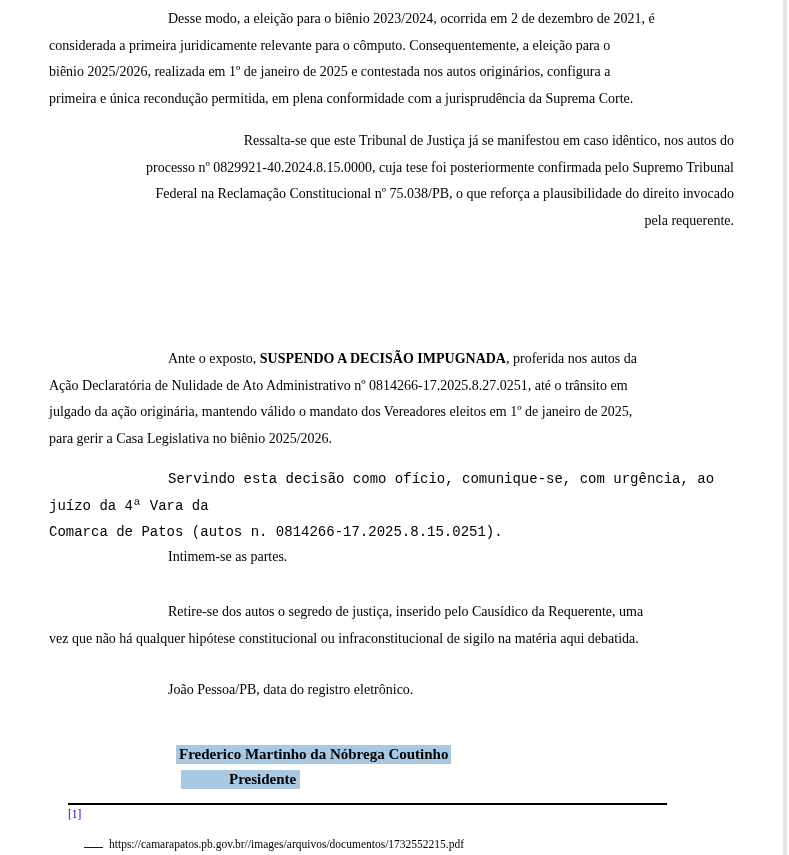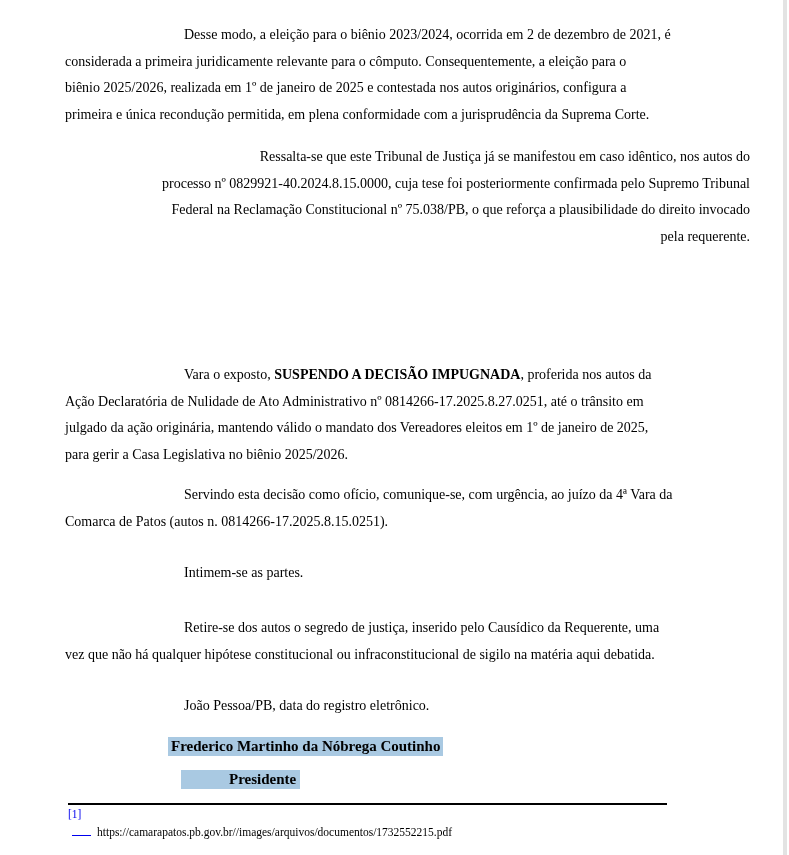--- a/index.html
+++ b/index.html
@@ -17,43 +17,43 @@
   }
   .page {
     position: absolute;
     inset: 0;
     background: #ffffff;
   }
   .body-par {
     position: absolute;
     left: 49px;
     width: 685px;
-    margin: 16px;
+    margin: 0;
     font-size: 14px;
     line-height: 26.6px;
     white-space: pre-line;     
     text-indent: 119px;        
     text-align: left;
     color: #000000;
   }
   .par-1 { top: 6px; }
   .par-2 { top: 128px; text-align: right; }
   .par-3 { top: 248px; }
   .par-4 { top: 346px; }
-  .par-5 { top: 466px; }
+  .par-5 { top: 466px; font-family: Liberation Mono, monospace; }
   .par-6 { top: 544px; }
   .par-7 { top: 599px; }
   .par-8 { top: 677px; }
   .bold-inline { font-weight: bold; }
 
   .sig-name-line {
     position: absolute;
     left: 168px;
     top: 736px;
-    margin: 0;
+    margin: 8px;
     font-size: 15px;
     font-weight: bold;
     line-height: 20px;
   }
   .sig-role-line {
     position: absolute;
     left: 173px;
     top: 761px;
     margin: 8px;
     font-size: 15px;
@@ -83,21 +83,21 @@
     top: 808px;
     margin: 0;
     font-size: 11.5px;
     line-height: 13px;
     color: #0000ee;
   }
   .fn-line {
     position: absolute;
     left: 68px;
     top: 820px;
-    margin: 4px;
+    margin: 16px;
     font-size: 11.5px;
     line-height: 15px;
     color: #000000;
   }
   .fn-underscore {
     display: inline-block;
     width: 19px;
     height: 11px;
     border-bottom: 1.5px solid #0000ee;
     margin-right: 6px;
@@ -120,21 +120,21 @@
 considerada a primeira juridicamente relevante para o cômputo. Consequentemente, a eleição para o
 biênio 2025/2026, realizada em 1º de janeiro de 2025 e contestada nos autos originários, configura a
 primeira e única recondução permitida, em plena conformidade com a jurisprudência da Suprema Corte.</p>
 
   <p class="body-par par-2">Ressalta-se que este Tribunal de Justiça já se manifestou em caso idêntico, nos autos do
 processo nº 0829921-40.2024.8.15.0000, cuja tese foi posteriormente confirmada pelo Supremo Tribunal
 Federal na Reclamação Constitucional nº 75.038/PB, o que reforça a plausibilidade do direito invocado
 pela requerente.</p>
 
 
-  <p class="body-par par-4"><span>Vara o exposto, </span><span class="bold-inline">SUSPENDO A DECISÃO IMPUGNADA</span><span>, proferida nos autos da
+  <p class="body-par par-4"><span>Ante o exposto, </span><span class="bold-inline">SUSPENDO A DECISÃO IMPUGNADA</span><span>, proferida nos autos da
 Ação Declaratória de Nulidade de Ato Administrativo nº 0814266-17.2025.8.27.0251, até o trânsito em
 julgado da ação originária, mantendo válido o mandato dos Vereadores eleitos em 1º de janeiro de 2025,
 para gerir a Casa Legislativa no biênio 2025/2026.</span></p>
 
   <p class="body-par par-5">Servindo esta decisão como ofício, comunique-se, com urgência, ao juízo da 4ª Vara da
 Comarca de Patos (autos n. 0814266-17.2025.8.15.0251).</p>
 
   <p class="body-par par-7">Retire-se dos autos o segredo de justiça, inserido pelo Causídico da Requerente, uma
 vez que não há qualquer hipótese constitucional ou infraconstitucional de sigilo na matéria aqui debatida.</p>
 

